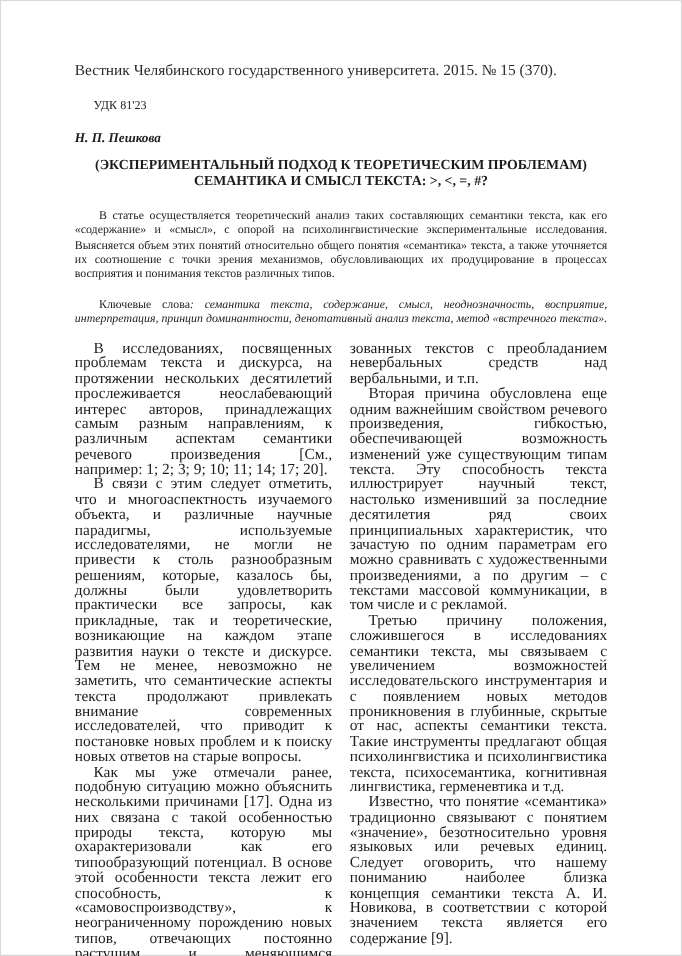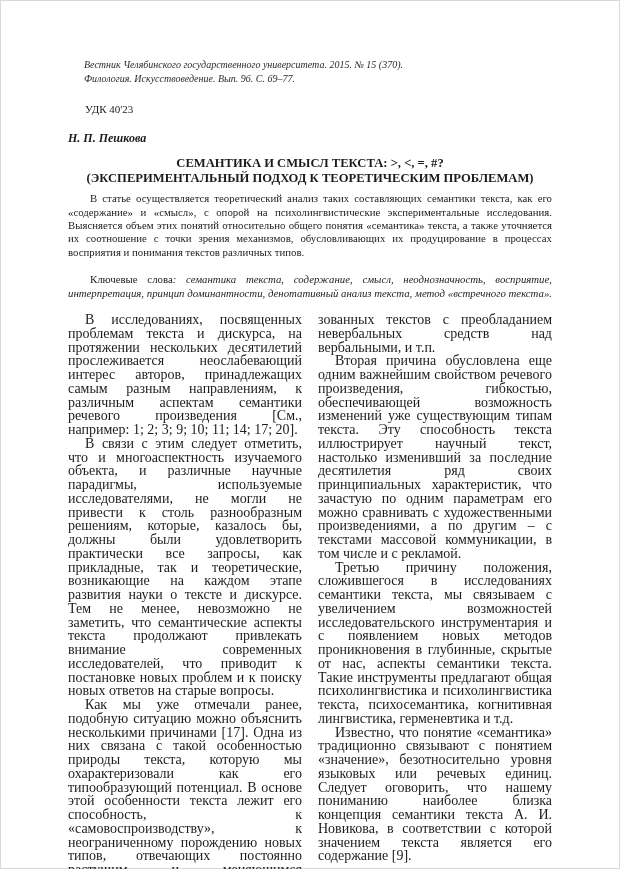--- a/index.html
+++ b/index.html
@@ -11,25 +11,23 @@
     box-sizing: border-box;
   }
   .page {
     width: 620px; height: 869px;
     box-sizing: border-box;
     padding: 58px 68px 30px 68px;
     box-shadow: inset 0 0 0 1px #d9d9d9;
     overflow: hidden;
   }
   .journal-header {
-    font-style: italic;
-    font-size: 10px;
+    font-size: 14px;
     line-height: 13.5px;
     color: #2a2a2a;
-    margin-left: 16px;
   }
   .udc-block {
     margin-top: 17px;
     padding-left: 17px;
     font-size: 11px;
     line-height: 14px;
   }
   .author {
     margin-top: 15px;
     text-align: left;
@@ -39,21 +37,21 @@
     line-height: 14px;
   }
   .title {
     margin-top: 11px;
     text-align: center;
     font-weight: bold;
     font-size: 12.6px;
     line-height: 14.6px;
   }
   .abstract {
-    margin-top: 7px;
+    margin-top: 18px;
     font-size: 10.8px;
     line-height: 13.4px;
     text-align: justify;
     text-indent: 22px;
   }
   .keywords {
     margin-top: 14px;
     font-size: 10.8px;
     line-height: 13.4px;
     text-align: justify;
@@ -78,32 +76,31 @@
   }
   .col p.no-indent { text-indent: 0; }
 </style>
 </head>
 <body>
 
 <div class="page">
 
   <div class="journal-header">
     <div>Вестник Челябинского государственного университета. 2015. № 15 (370).</div>
-    <div>Филология. Искусствоведение. Вып. 96. С. 69–77.</div>
   </div>
 
   <div class="udc-block">
-    <div>УДК 40'23</div>
+    <div>УДК 81'23</div>
   </div>
 
   <div class="author">Н. П. Пешкова</div>
 
   <div class="title">
+    <div>(ЭКСПЕРИМЕНТАЛЬНЫЙ ПОДХОД К ТЕОРЕТИЧЕСКИМ ПРОБЛЕМАМ)</div>
     <div>СЕМАНТИКА И СМЫСЛ ТЕКСТА: &gt;, &lt;, =, #?</div>
-    <div>(ЭКСПЕРИМЕНТАЛЬНЫЙ ПОДХОД К ТЕОРЕТИЧЕСКИМ ПРОБЛЕМАМ)</div>
   </div>
 
   <div class="abstract">В статье осуществляется теоретический анализ таких составляющих семантики текста, как его «содержание» и «смысл», с опорой на психолингвистические экспериментальные исследования. Выясняется объем этих понятий относительно общего понятия «семантика» текста, а также уточняется их соотношение с точки зрения механизмов, обусловливающих их продуцирование в процессах восприятия и понимания текстов различных типов.</div>
 
   <div class="keywords"><span class="kw-label">Ключевые слова</span><span>: семантика текста, содержание, смысл, неоднозначность, восприятие, интерпретация, принцип доминантности, денотативный анализ текста, метод «встречного текста».</span></div>
 
   <div class="columns">
     <div class="col">
       <p>В исследованиях, посвященных проблемам текста и дискурса, на протяжении нескольких десятилетий прослеживается неослабевающий интерес авторов, принадлежащих самым разным направлениям, к различным аспектам семантики речевого произведения [См., например: 1; 2; 3; 9; 10; 11; 14; 17; 20].</p>
       <p>В связи с этим следует отметить, что и многоаспектность изучаемого объекта, и различные научные парадигмы, используемые исследователями, не могли не привести к столь разнообразным решениям, которые, казалось бы, должны были удовлетворить практически все запросы, как прикладные, так и теоретические, возникающие на каждом этапе развития науки о тексте и дискурсе. Тем не менее, невозможно не заметить, что семантические аспекты текста продолжают привлекать внимание современных исследователей, что приводит к постановке новых проблем и к поиску новых ответов на старые вопросы.</p>

